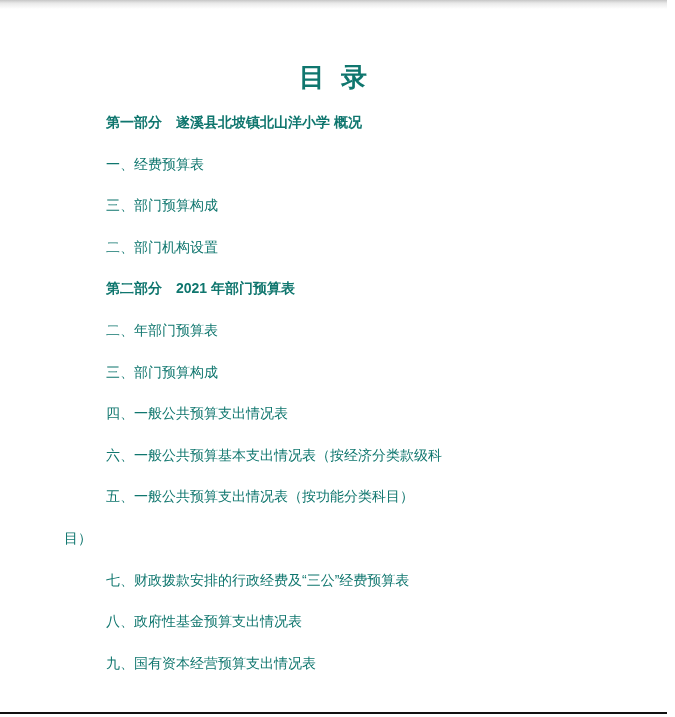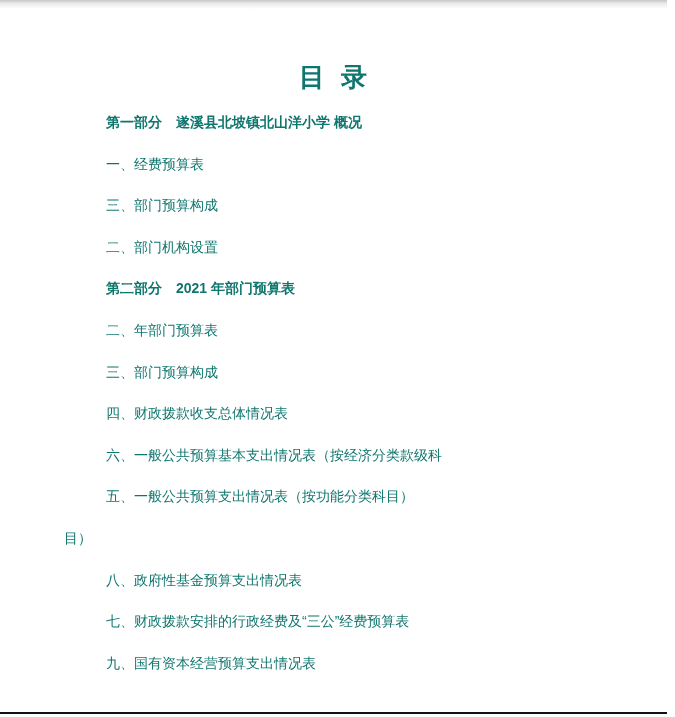--- a/index.html
+++ b/index.html
@@ -62,22 +62,22 @@
   <div class="top-shadow"></div>
   <div class="doc-title">目 录</div>
   <div class="toc">
       <div class="line heading">第一部分　遂溪县北坡镇北山洋小学 概况</div>
       <div class="line item">一、经费预算表</div>
       <div class="line item">三、部门预算构成</div>
       <div class="line item">二、部门机构设置</div>
       <div class="line heading">第二部分　2021 年部门预算表</div>
       <div class="line item">二、年部门预算表</div>
       <div class="line item">三、部门预算构成</div>
-      <div class="line item">四、财政拨款收支总体情况表</div>
+      <div class="line item">四、一般公共预算支出情况表</div>
       <div class="line item">六、一般公共预算基本支出情况表（按经济分类款级科</div>
       <div class="line item">五、一般公共预算支出情况表（按功能分类科目）</div>
       <div class="line wrap">目）</div>
+      <div class="line item">七、财政拨款安排的行政经费及“三公”经费预算表</div>
       <div class="line item">八、政府性基金预算支出情况表</div>
-      <div class="line item">七、财政拨款安排的行政经费及“三公”经费预算表</div>
       <div class="line item">九、国有资本经营预算支出情况表</div>
     </div>
   <div class="bottom-rule"></div>
 </div>
 
 </body></html>

